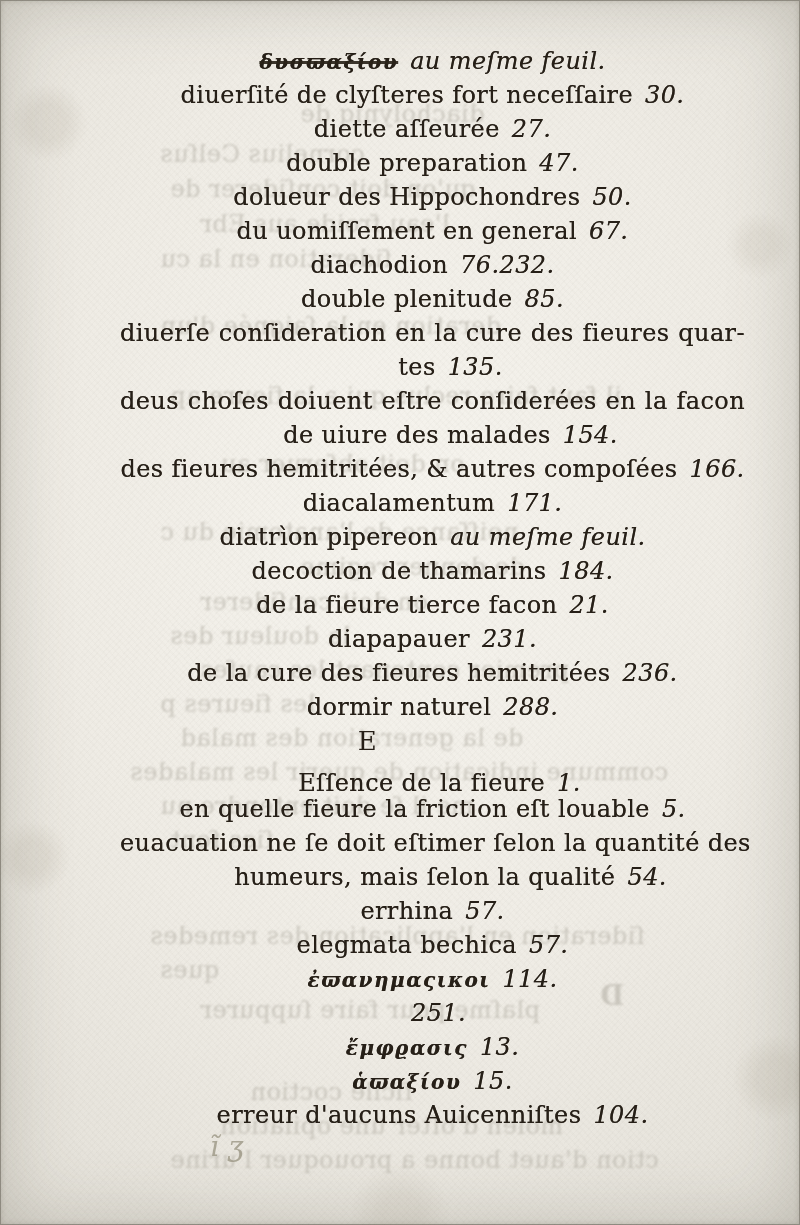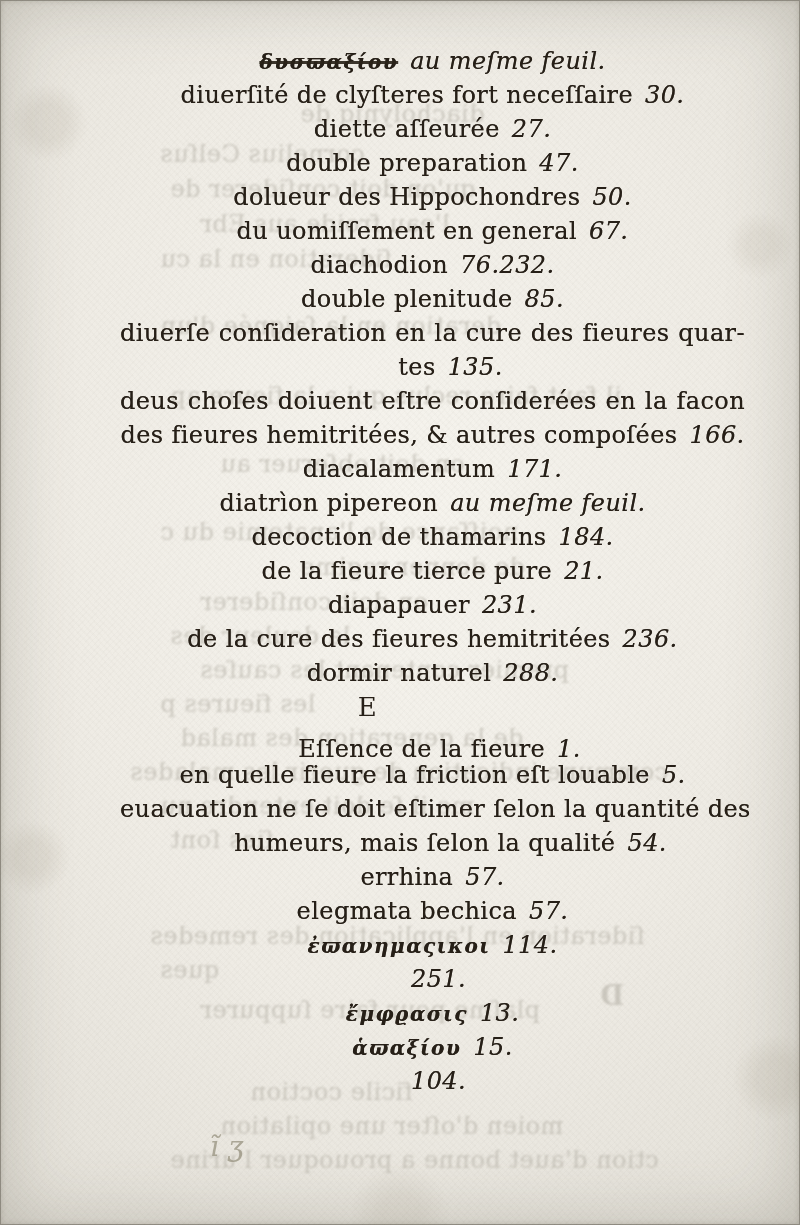--- a/index.html
+++ b/index.html
@@ -119,38 +119,42 @@
     <div class="row fill">
       <span class="lbl">diuerſe conſideration en la cure des fieures quar-</span>
     </div>
     <div class="row indent">
       <span class="lbl">tes</span>
       <span class="pg">135.</span>
     </div>
     <div class="row fill">
       <span class="lbl">deus choſes doiuent eſtre conſiderées en la facon</span>
     </div>
+    <div class="row indent">
+      <span class="lbl">de uiure des malades</span>
+      <span class="pg">154.</span>
+    </div>
     <div class="row">
       <span class="lbl">des fieures hemitritées, &amp; autres compoſées</span>
       <span class="pg">166.</span>
     </div>
     <div class="row">
       <span class="lbl">diacalamentum</span>
       <span class="pg">171.</span>
     </div>
     <div class="row">
       <span class="lbl">diatrìon pipereon</span>
       <span class="pg">au meſme feuil.</span>
     </div>
     <div class="row">
       <span class="lbl">decoction de thamarins</span>
       <span class="pg">184.</span>
     </div>
     <div class="row">
-      <span class="lbl">de la fieure tierce pure</span>
+      <span class="lbl">de la fieure tierce facon</span>
       <span class="pg">21.</span>
     </div>
     <div class="row">
       <span class="lbl">diapapauer</span>
       <span class="pg">231.</span>
     </div>
     <div class="row">
       <span class="lbl">de la cure des fieures hemitritées</span>
       <span class="pg">236.</span>
     </div>
@@ -193,17 +197,18 @@
     </div>
     <div class="row">
       <span class="lbl greeklbl">ἔμφϱασις</span>
       <span class="pg">13.</span>
     </div>
     <div class="row">
       <span class="lbl greeklbl">ἁϖαξίου</span>
       <span class="pg">15.</span>
     </div>
     <div class="row">
+      <span class="lbl">erreur d'aucuns Auicenniſtes</span>
       <span class="pg">104.</span>
     </div>
 
   </div>
 </div>
 
 </body></html>

